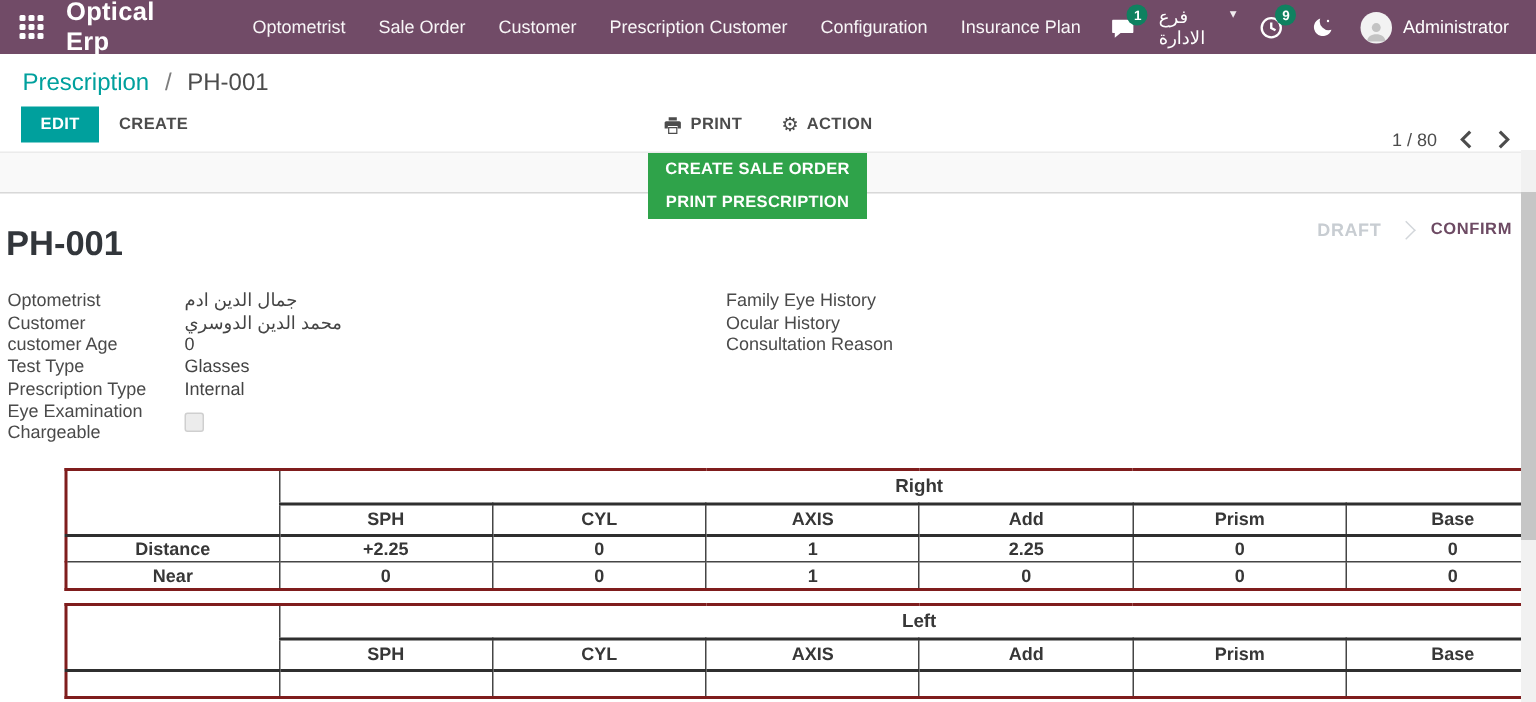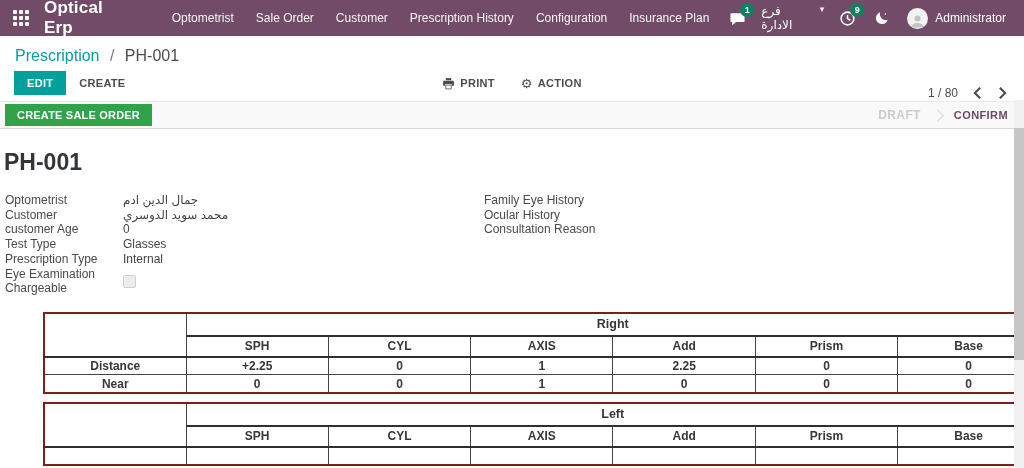--- a/index.html
+++ b/index.html
@@ -41,21 +41,21 @@
     padding:6px 13px; cursor:pointer; letter-spacing:.3px; }
   .cp-center { position:absolute; left:0; right:0; display:flex; justify-content:center; gap:26px; pointer-events:none; }
   .cp-center .cp-act { pointer-events:auto; display:flex; align-items:center; gap:5px;
     font-size:11px; color:#4c4c4c; font-weight:bold; letter-spacing:.3px; cursor:pointer; }
   .gear-glyph { font-size:13px; font-weight:normal; }
   .pager { margin-left:auto; display:flex; align-items:center; gap:14px; font-size:12px; color:#4c4c4c;margin-top:20px; }
   .pg-chev { cursor:pointer; display:flex; }
 
   
   .status-strip { height:28px; background:#f9f9f9; border-top:1px solid #ebebeb;
-    border-bottom:1px solid #d8d8d8; display:flex; align-items:center; padding:0 16px 0 5px; }
+    border-bottom:1px solid #d8d8d8; display:flex; align-items:center; padding:0 16px 0 5px;flex-direction:column; }
   .btn-green { background:#2FA34A; color:#fff; border:none; font-size:11px; font-weight:bold;
     padding:5px 12px; margin-right:3px; cursor:pointer; letter-spacing:.2px; }
   .statusbar { margin-left:auto; display:flex; align-items:center; gap:12px; }
   .st-draft { font-size:12px; font-weight:bold; color:#c8cdd2; letter-spacing:.4px; cursor:pointer; }
   .sb-chev { width:9px; height:9px; border-top:1px solid #d2d6da; border-right:1px solid #d2d6da;
     transform:rotate(45deg); display:block; }
   .st-confirm { font-size:11px; font-weight:bold; color:#6D4A63; letter-spacing:.4px; cursor:pointer; }
 
   
   .sheet { background:#fff; padding:0 18px 0 5px; }
@@ -107,21 +107,21 @@
         <i></i>
         <i></i>
         <i></i>
       </span>
   </div>
   <div class="brand">Optical Erp</div>
   <div class="nav-menus">
     <span class="nav-item">Optometrist</span>
     <span class="nav-item">Sale Order</span>
     <span class="nav-item">Customer</span>
-    <span class="nav-item">Prescription History</span>
+    <span class="nav-item">Prescription Customer</span>
     <span class="nav-item">Configuration</span>
     <span class="nav-item">Insurance Plan</span>
   </div>
   <div class="nav-spacer"></div>
   <div class="systray">
     <div class="tray-btn">
       <span>
         <svg width="17" height="17" viewBox="0 0 24 24">
             <path d="M3 4.5h18c.6 0 1 .4 1 1V16c0 .6-.4 1-1 1H10l-5.5 4.4V17H3c-.6 0-1-.4-1-1V5.5c0-.6.4-1 1-1z" fill="#fff"></path>
           </svg>
@@ -196,39 +196,40 @@
     <span class="pg-chev">
       <svg width="11" height="14" viewBox="0 0 12 16">
           <polyline points="3,2 9,8 3,14" fill="none" stroke="#4c4c4c" stroke-width="2.4"></polyline>
         </svg>
     </span>
   </div>
 </div>
 
 <div class="status-strip">
   <button class="btn-green">CREATE SALE ORDER</button>
+  <button class="btn-green">PRINT PRESCRIPTION</button>
   <div class="statusbar">
     <span class="st-draft">DRAFT</span>
     <span class="sb-chev"></span>
     <span class="st-confirm">CONFIRM</span>
   </div>
 </div>
 
 <div class="sheet">
   <div class="doc-title">PH-001</div>
 
   <div class="fields">
     <div class="fgroup-left">
       <div class="frow">
         <span class="flabel">Optometrist</span>
         <span class="fvalue">جمال الدين ادم</span>
       </div>
       <div class="frow">
         <span class="flabel">Customer</span>
-        <span class="fvalue">محمد سويد الدوسري</span>
+        <span class="fvalue">محمد الدين الدوسري</span>
       </div>
       <div class="frow">
         <span class="flabel">customer Age</span>
         <span class="fvalue">0</span>
       </div>
       <div class="frow">
         <span class="flabel">Test Type</span>
         <span class="fvalue">Glasses</span>
       </div>
       <div class="frow">

